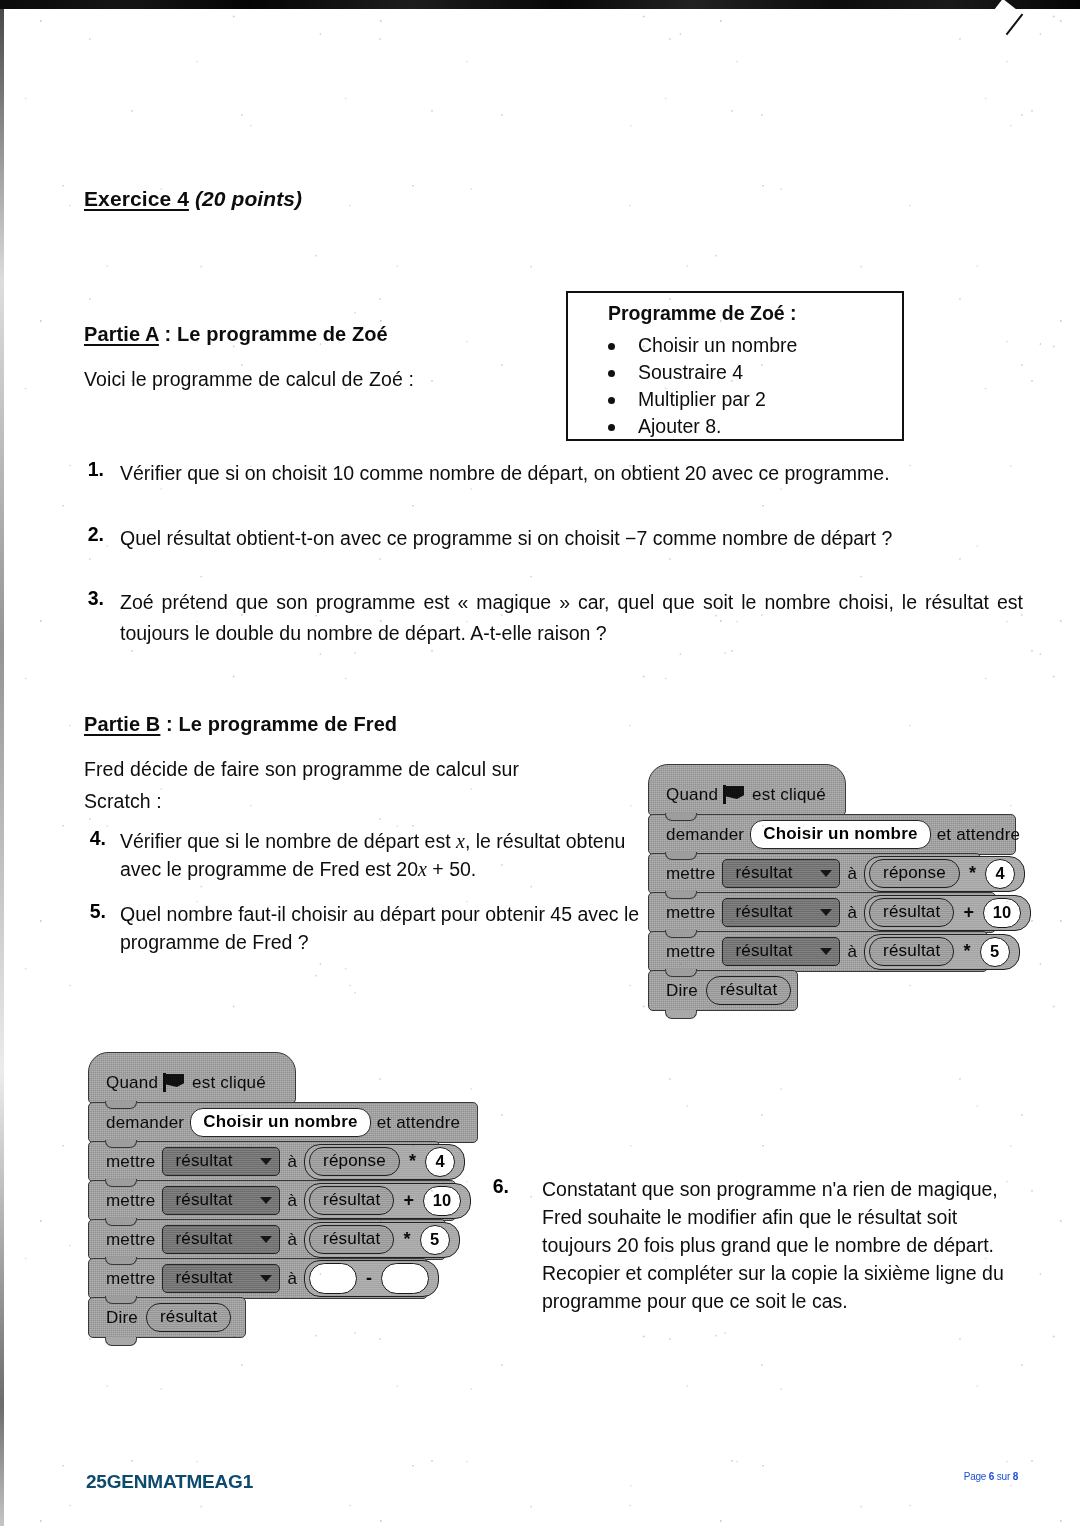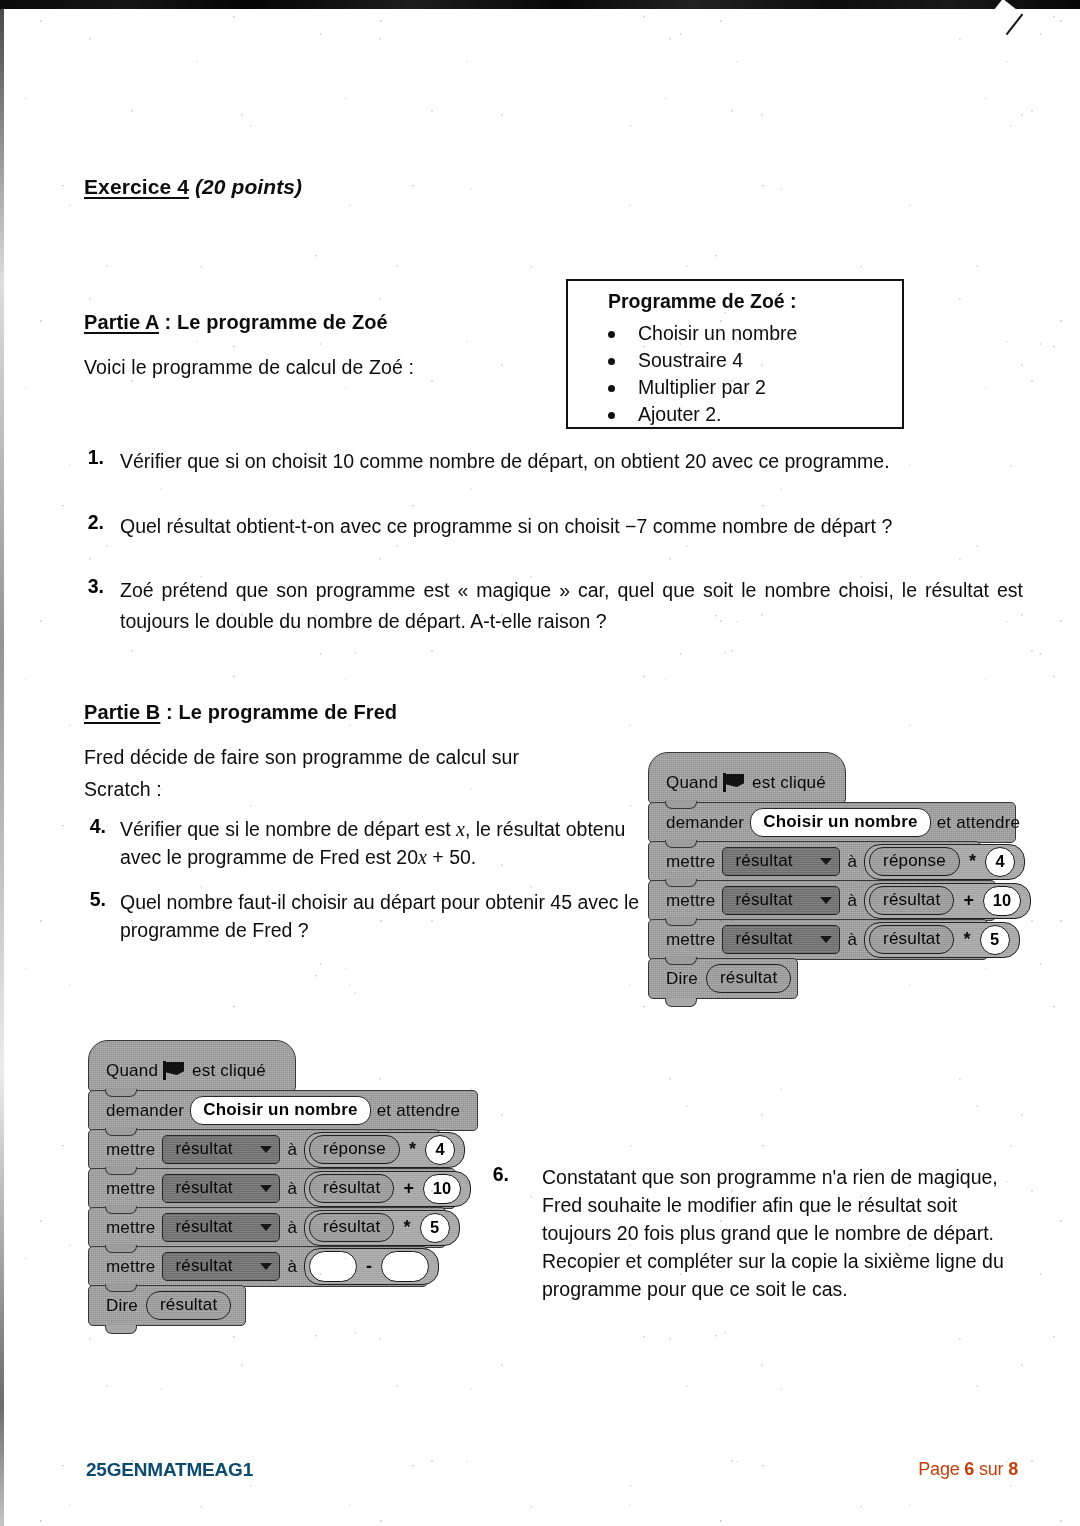--- a/index.html
+++ b/index.html
@@ -54,21 +54,21 @@
       radial-gradient(circle at 96% 92%, rgba(105,105,105,.42) .6px, transparent 1.2px),
       radial-gradient(circle at 37% 95%, rgba(115,115,115,.38) .6px, transparent 1.2px);
     background-size: 340px 300px, 290px 260px, 410px 330px, 270px 280px,
                      360px 310px, 320px 290px, 300px 270px, 380px 340px,
                      260px 250px, 350px 320px, 310px 300px, 400px 360px,
                      280px 260px, 330px 310px, 370px 340px, 290px 280px;
   }
 
   
   #page {
-    position: absolute; inset: 0; padding: 0;
+    position: absolute; inset: 0; padding: 0; margin-top: 12px;
   }
 
   .txt {
     position: absolute;
     font-size: 19.5px;
     line-height: 30px;
     letter-spacing: .1px;
     color: #0d0d0d;
   }
 
@@ -145,21 +145,21 @@
   .mvar { font-style: italic; font-family: "Liberation Serif", serif; font-size: 20px; }
 
   
   #footer-code {
     position: absolute; left: 86px; top: 1459px;
     font-size: 19px; font-weight: bold; letter-spacing: -.2px;
     font-family: "Liberation Sans", sans-serif; color: #0c4a6e;
   }
   #footer-page {
     position: absolute; right: 62px; top: 1459px;
-    font-size: 18px; letter-spacing: -.2px; color: #c2410c;
+    font-size: 10px; letter-spacing: -.2px; color: #1d4ed8;
   }
   #footer-page b { font-weight: bold; }
 
   
   .scratch-prog { position: absolute; }
 
   .sblock {
     position: relative;
     background:
       repeating-linear-gradient(0deg, rgba(0,0,0,.07) 0 1px, rgba(255,255,255,.05) 1px 2px),
@@ -313,21 +313,21 @@
   </div>
 
   <div class="txt" id="voici">Voici le programme de calcul de Zoé :</div>
 
   <div id="zoe-box">
     <div id="zoe-title">Programme de Zoé :</div>
     <ul id="zoe-list">
       <li>Choisir un nombre</li>
       <li>Soustraire 4</li>
       <li>Multiplier par 2</li>
-      <li>Ajouter 2.</li>
+      <li>Ajouter 8.</li>
     </ul>
   </div>
 
   <div class="q" id="q1">
     <div class="num">1.</div>
     <div class="body">Vérifier que si on choisit 10 comme nombre de départ, on obtient 20 avec ce programme.</div>
   </div>
 
   <div class="q" id="q2">
     <div class="num">2.</div>

